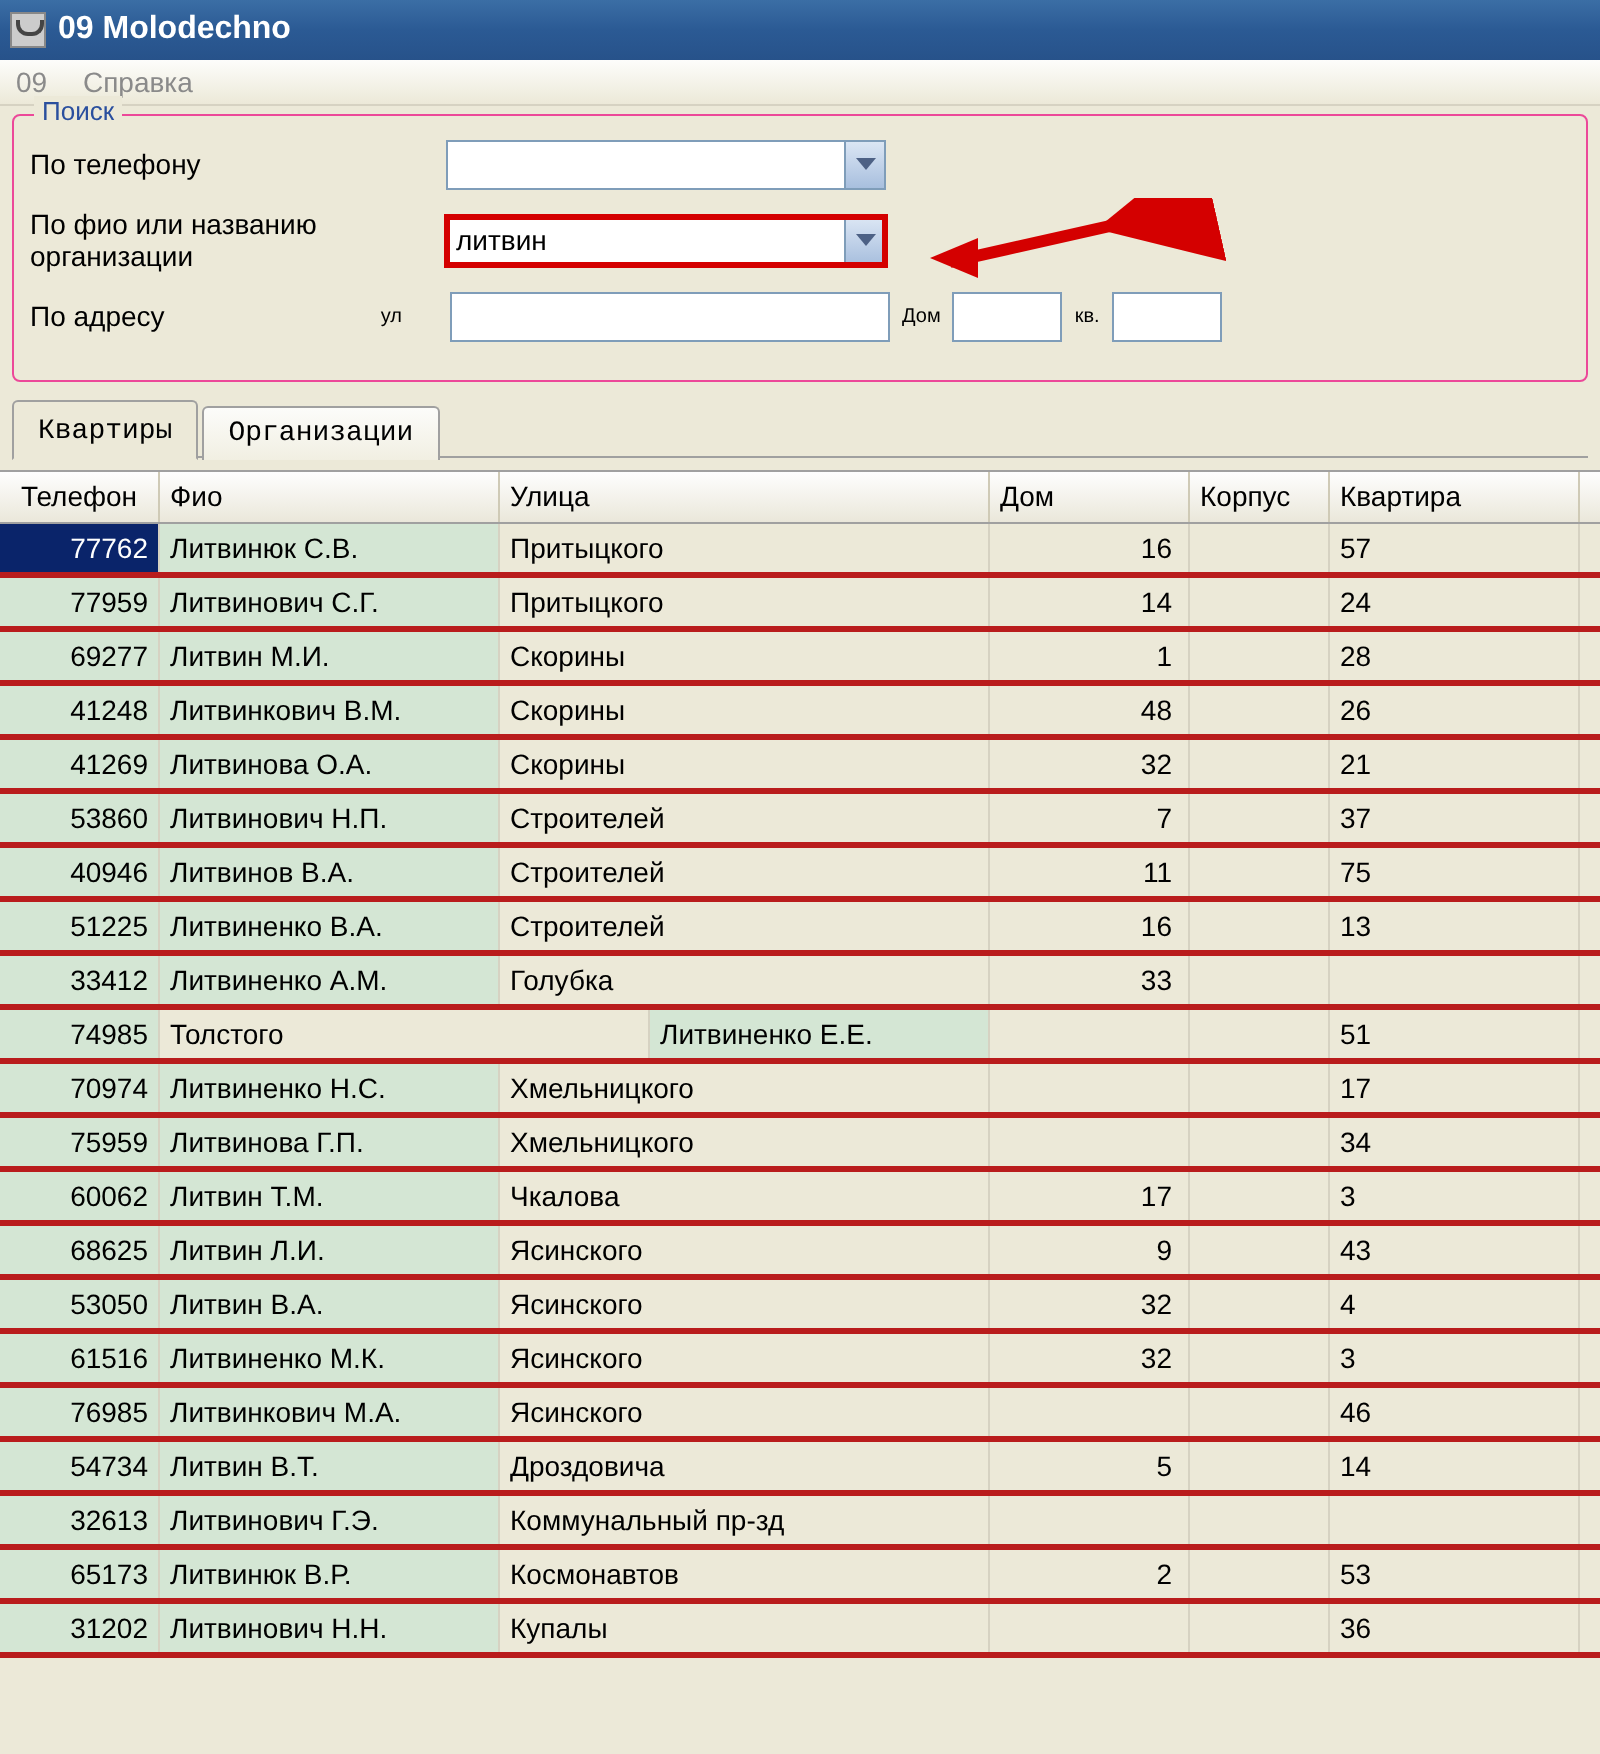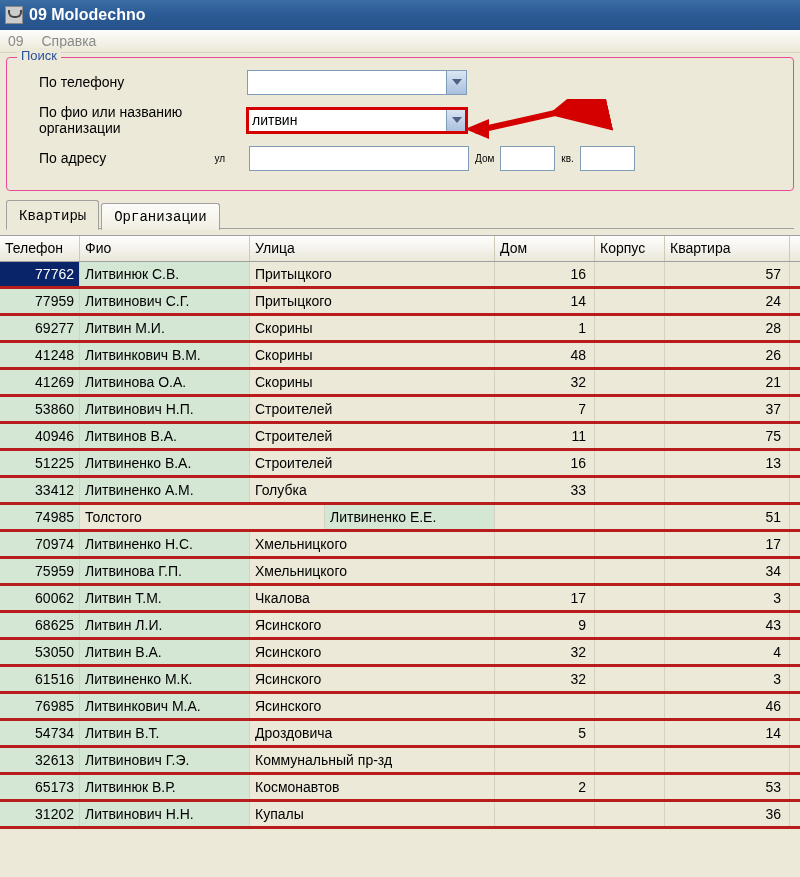--- a/index.html
+++ b/index.html
@@ -63,21 +63,20 @@
   .form-row {
     display: flex;
     align-items: center;
     margin-bottom: 8px;
     min-height: 28px;
     position: relative;
   }
   .form-row .label {
     width: 190px;
     font-size: 14px;
-    margin-left: 24px;
   }
   .mini-label {
     font-size: 10px;
     margin: 0 6px;
   }
   .text-input {
     height: 25px;
     border: 1px solid #7f9db9;
     background: #fff;
     font-size: 13px;
@@ -185,23 +184,23 @@
     white-space: nowrap;
     overflow: hidden;
   }
   .col-tel.cell, .col-fio.cell {
     background: #d4e6d4;
   }
   .grid-row.selected .col-tel.cell {
     background: #0a246a;
     color: #fff;
   }
-  .col-tel.hcell { text-align: left; }
+  .col-tel.hcell { text-align: center; }
   .col-dom.cell { text-align: right; padding-right: 8px;}
-  .col-kv.cell { text-align: right; padding-right: 8px;}
+  .col-kv.cell { text-align: left; padding-right: 8px;}
 </style>
 </head>
 <body>
 
 <div class="titlebar">
   <div class="app-icon"></div>
   <span>09 Molodechno</span>
 </div>
 
 <div class="menubar">

